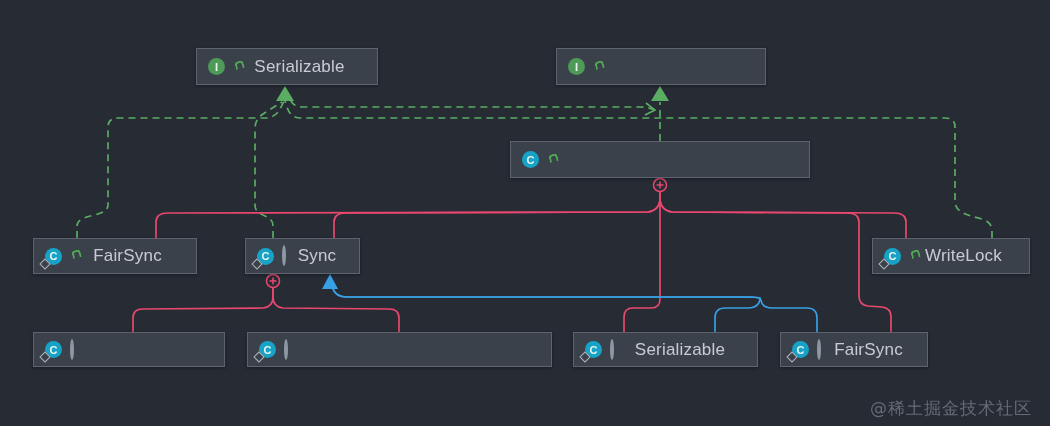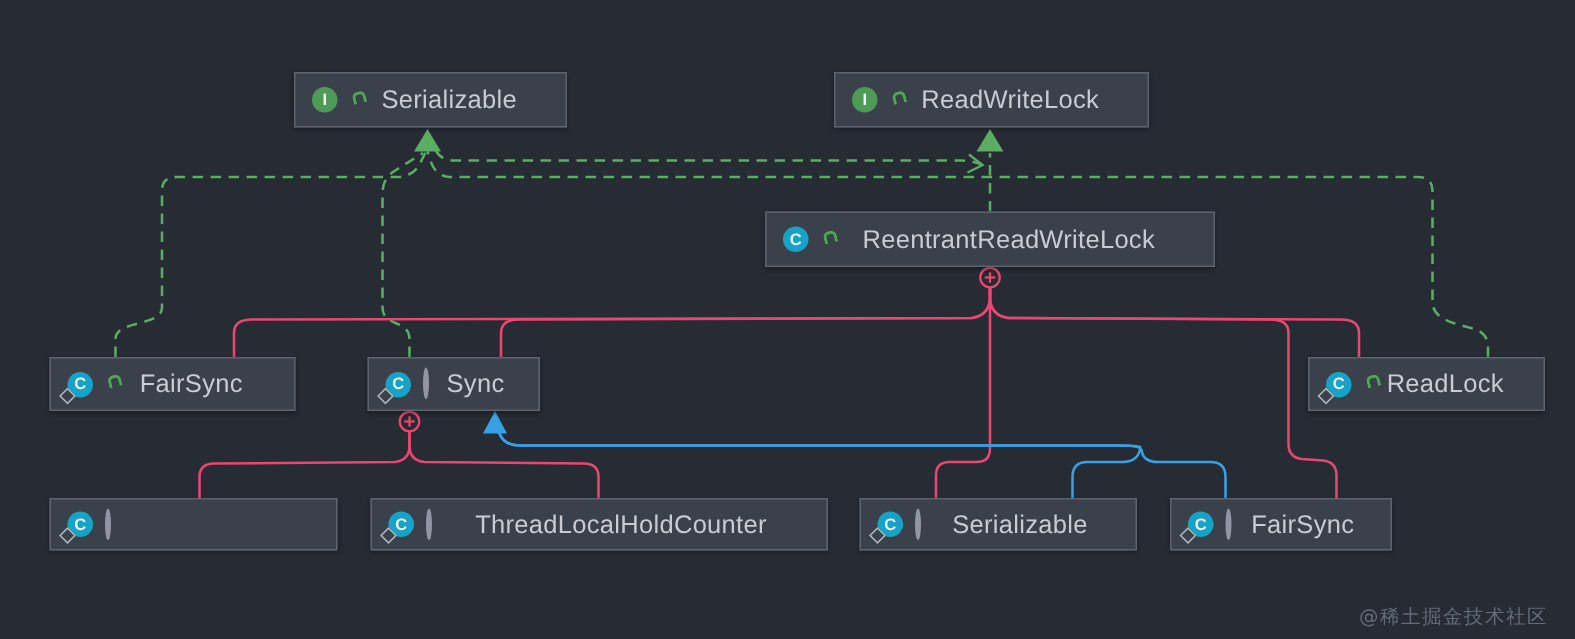--- a/index.html
+++ b/index.html
@@ -36,21 +36,21 @@
   .node-label{
     color:#c8ccd2;font-size:17px;white-space:nowrap;
     margin:12px auto;padding:0 6px;letter-spacing:.2px;
   }
   .edge{fill:none;stroke-width:1.7;}
   .edge.implements{stroke:#5aad62;stroke-dasharray:7 5;}
   .edge.inner-class{stroke:#e8486f;}
   .edge.extends{stroke:#38a0e4;}
   .watermark{
     position:absolute;right:18px;bottom:6px;z-index:3;
-    color:#646b76;font-size:13px;letter-spacing:1px;
+    color:#646b76;font-size:17px;letter-spacing:1px;
     font-family:"DejaVu Sans","Liberation Sans",sans-serif;
   }
 </style>
 </head>
 <body>
 
 <div class="canvas">
   <svg class="edges" width="1050" height="426">
       <path d="M 77,238 L 77,226 C 77,213 108,218 108,205 L 108,127 Q 108,118 118,118 L 266,118 Q 277,117 281,107 L 284,101" class="edge implements"></path>
       <path d="M 273,238 L 273,226 C 273,213 255,218 255,205 L 255,129 Q 255,119 263,114 L 282,102" class="edge implements"></path>
@@ -87,28 +87,26 @@
           <span class="letter">I</span>
         </span>
     <span class="vis"><span class="lock"></span></span>
     <span class="node-label">Serializable</span>
   </div>
       <div class="node" style="left: 556px; top: 48px; width: 210px; height: 37px;">
     <span class="badge interface">
           <span class="letter">I</span>
         </span>
     <span class="vis"><span class="lock"></span></span>
-    <span class="node-label">ReadWriteLock</span>
   </div>
       <div class="node" style="left: 510px; top: 141px; width: 300px; height: 37px;">
     <span class="badge class">
           <span class="letter">C</span>
         </span>
     <span class="vis"><span class="lock"></span></span>
-    <span class="node-label">ReentrantReadWriteLock</span>
   </div>
       <div class="node" style="left: 33px; top: 238px; width: 164px; height: 36px;">
     <span class="badge class">
           <span class="letter">C</span>
           <span class="static-diamond"></span>
         </span>
     <span class="vis"><span class="lock"></span></span>
     <span class="node-label">FairSync</span>
   </div>
       <div class="node" style="left: 245px; top: 238px; width: 115px; height: 36px;">
@@ -118,36 +116,35 @@
         </span>
     <span class="vis"><span class="ring"></span></span>
     <span class="node-label">Sync</span>
   </div>
       <div class="node" style="left: 872px; top: 238px; width: 158px; height: 36px;">
     <span class="badge class">
           <span class="letter">C</span>
           <span class="static-diamond"></span>
         </span>
     <span class="vis"><span class="lock"></span></span>
-    <span class="node-label">ReadLock</span>
+    <span class="node-label">WriteLock</span>
   </div>
       <div class="node" style="left: 33px; top: 332px; width: 192px; height: 35px;">
     <span class="badge class">
           <span class="letter">C</span>
           <span class="static-diamond"></span>
         </span>
     <span class="vis"><span class="ring"></span></span>
   </div>
       <div class="node" style="left: 247px; top: 332px; width: 305px; height: 35px;">
     <span class="badge class">
           <span class="letter">C</span>
           <span class="static-diamond"></span>
         </span>
     <span class="vis"><span class="ring"></span></span>
-    <span class="node-label">ThreadLocalHoldCounter</span>
   </div>
       <div class="node" style="left: 573px; top: 332px; width: 185px; height: 35px;">
     <span class="badge class">
           <span class="letter">C</span>
           <span class="static-diamond"></span>
         </span>
     <span class="vis"><span class="ring"></span></span>
     <span class="node-label">Serializable</span>
   </div>
       <div class="node" style="left: 780px; top: 332px; width: 148px; height: 35px;">

